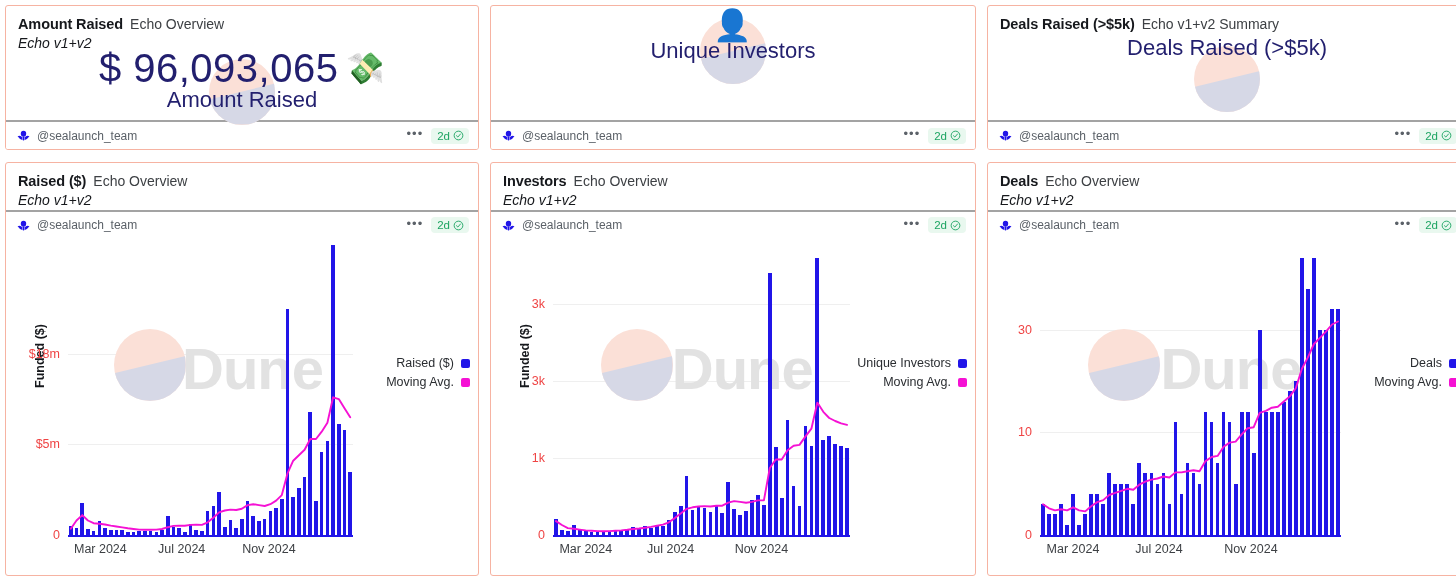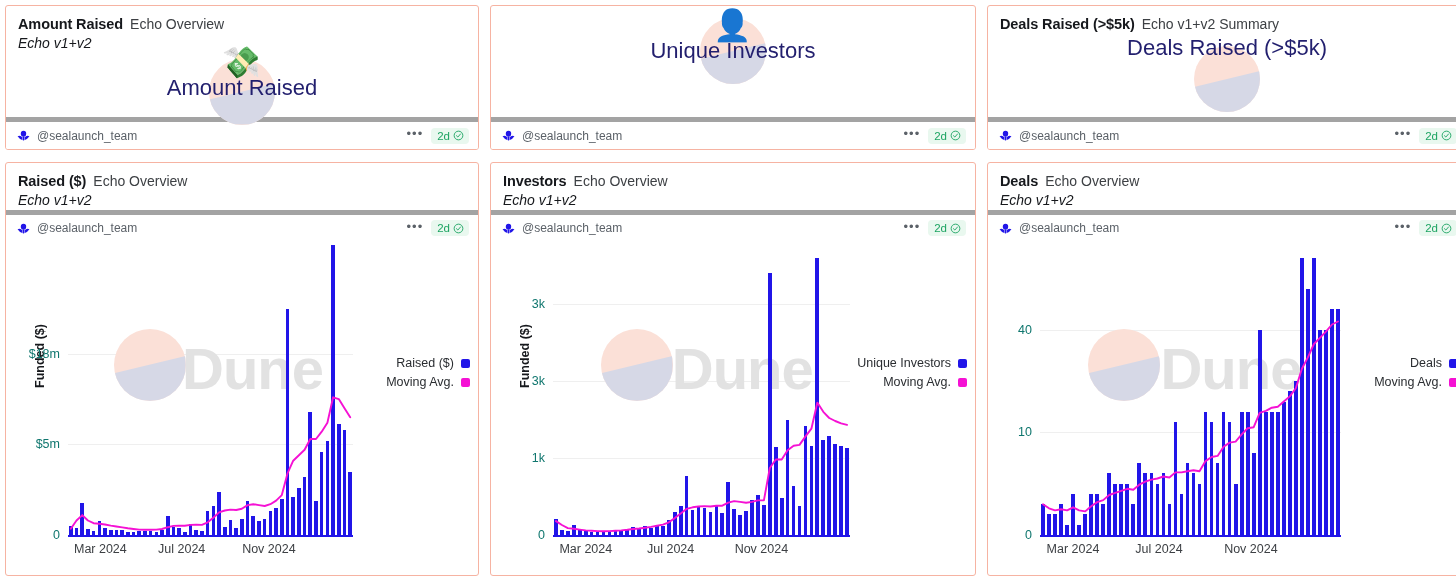--- a/index.html
+++ b/index.html
@@ -120,21 +120,21 @@
     font-weight: bold;
     color: #e2e2e2;
     letter-spacing: -1px;
     pointer-events: none;
     user-select: none;
   }
 
   
   .card-foot {
     height: 27px;
-    border-top: 5px solid #a3a3a3;
+    border-top: 2px solid #a3a3a3;
     display: flex;
     align-items: center;
     justify-content: space-between;
     padding: 0 9px 0 10px;
     flex-shrink: 0;
     background: #fff;
   }
   .foot-left {
     display: flex;
     align-items: center;
@@ -182,21 +182,21 @@
     transform: translateY(-50%) rotate(-90deg);
     transform-origin: center;
     font-size: 12.5px;
     font-weight: bold;
     color: #16181c;
     white-space: nowrap;
   }
   .ytick {
     position: absolute;
     font-size: 12.5px;
-    color: #0f766e;
+    color: #ef4444;
     text-align: right;
     transform: translateY(-50%);
     white-space: nowrap;
   }
   .gridline {
     position: absolute;
     height: 1px;
     background: #efefef;
   }
   .xtick {
@@ -253,20 +253,21 @@
         <span class="card-title">Amount Raised</span><span class="card-sub">Echo Overview</span>
         <div class="card-italic">Echo v1+v2</div>
       </div>
       <div class="card-body">
         <div class="wm-pie" style="width:66px;height:66px;left:50%;margin-left:-33px;top:6px;">
           <div class="top"></div>
             <div class="bot"></div>
         </div>
         <div class="stat-wrap">
           <div class="stat-row">
+            <span class="stat-number">$ 96,093,065</span>
             <span class="stat-emoji">💸</span>
           </div>
           <div class="stat-label">Amount Raised</div>
         </div>
       </div>
       <div class="card-foot">
         <div class="foot-left">
           <svg width="15" height="15" viewBox="0 0 24 24">
             <ellipse cx="12" cy="9" rx="4.3" ry="4.6" fill="#2115e8"></ellipse>
             <path d="M2.5 13 Q8 11.5 10 15 L10 19 Q6 18 2.5 13 Z" fill="#2115e8"></path>
@@ -581,21 +582,21 @@
     <div class="card">
       <div class="card-head">
         <span class="card-title">Deals</span><span class="card-sub">Echo Overview</span>
         <div class="card-italic">Echo v1+v2</div>
       </div>
       <div class="card-body chart-area" style="top:46px;">
           <div class="ytick" style="left: 0px; width: 44px; top: 326px;">0</div>
           <div class="gridline" style="left: 52px; width: 301px; top: 223.333px;"></div>
           <div class="ytick" style="left: 0px; width: 44px; top: 223.333px;">10</div>
           <div class="gridline" style="left: 52px; width: 301px; top: 120.667px;"></div>
-          <div class="ytick" style="left: 0px; width: 44px; top: 120.667px;">40</div>
+          <div class="ytick" style="left: 0px; width: 44px; top: 120.667px;">30</div>
           <div class="wm-pie" style="width: 72px; height: 72px; left: 100.16px; top: 119.64px;">
             <div class="top"></div>
             <div class="bot"></div>
           </div>
           <div class="wm-text" style="left: 172.4px; top: 125.8px;">Dune</div>
           <div class="bar" style="left: 53.1438px; width: 3.7324px; height: 30.8px; bottom: 40px; background: rgb(33, 21, 232);"></div>
           <div class="bar" style="left: 59.1638px; width: 3.7324px; height: 20.5333px; bottom: 40px; background: rgb(33, 21, 232);"></div>
           <div class="bar" style="left: 65.1838px; width: 3.7324px; height: 20.5333px; bottom: 40px; background: rgb(33, 21, 232);"></div>
           <div class="bar" style="left: 71.2038px; width: 3.7324px; height: 30.8px; bottom: 40px; background: rgb(33, 21, 232);"></div>
           <div class="bar" style="left: 77.2238px; width: 3.7324px; height: 10.2667px; bottom: 40px; background: rgb(33, 21, 232);"></div>

